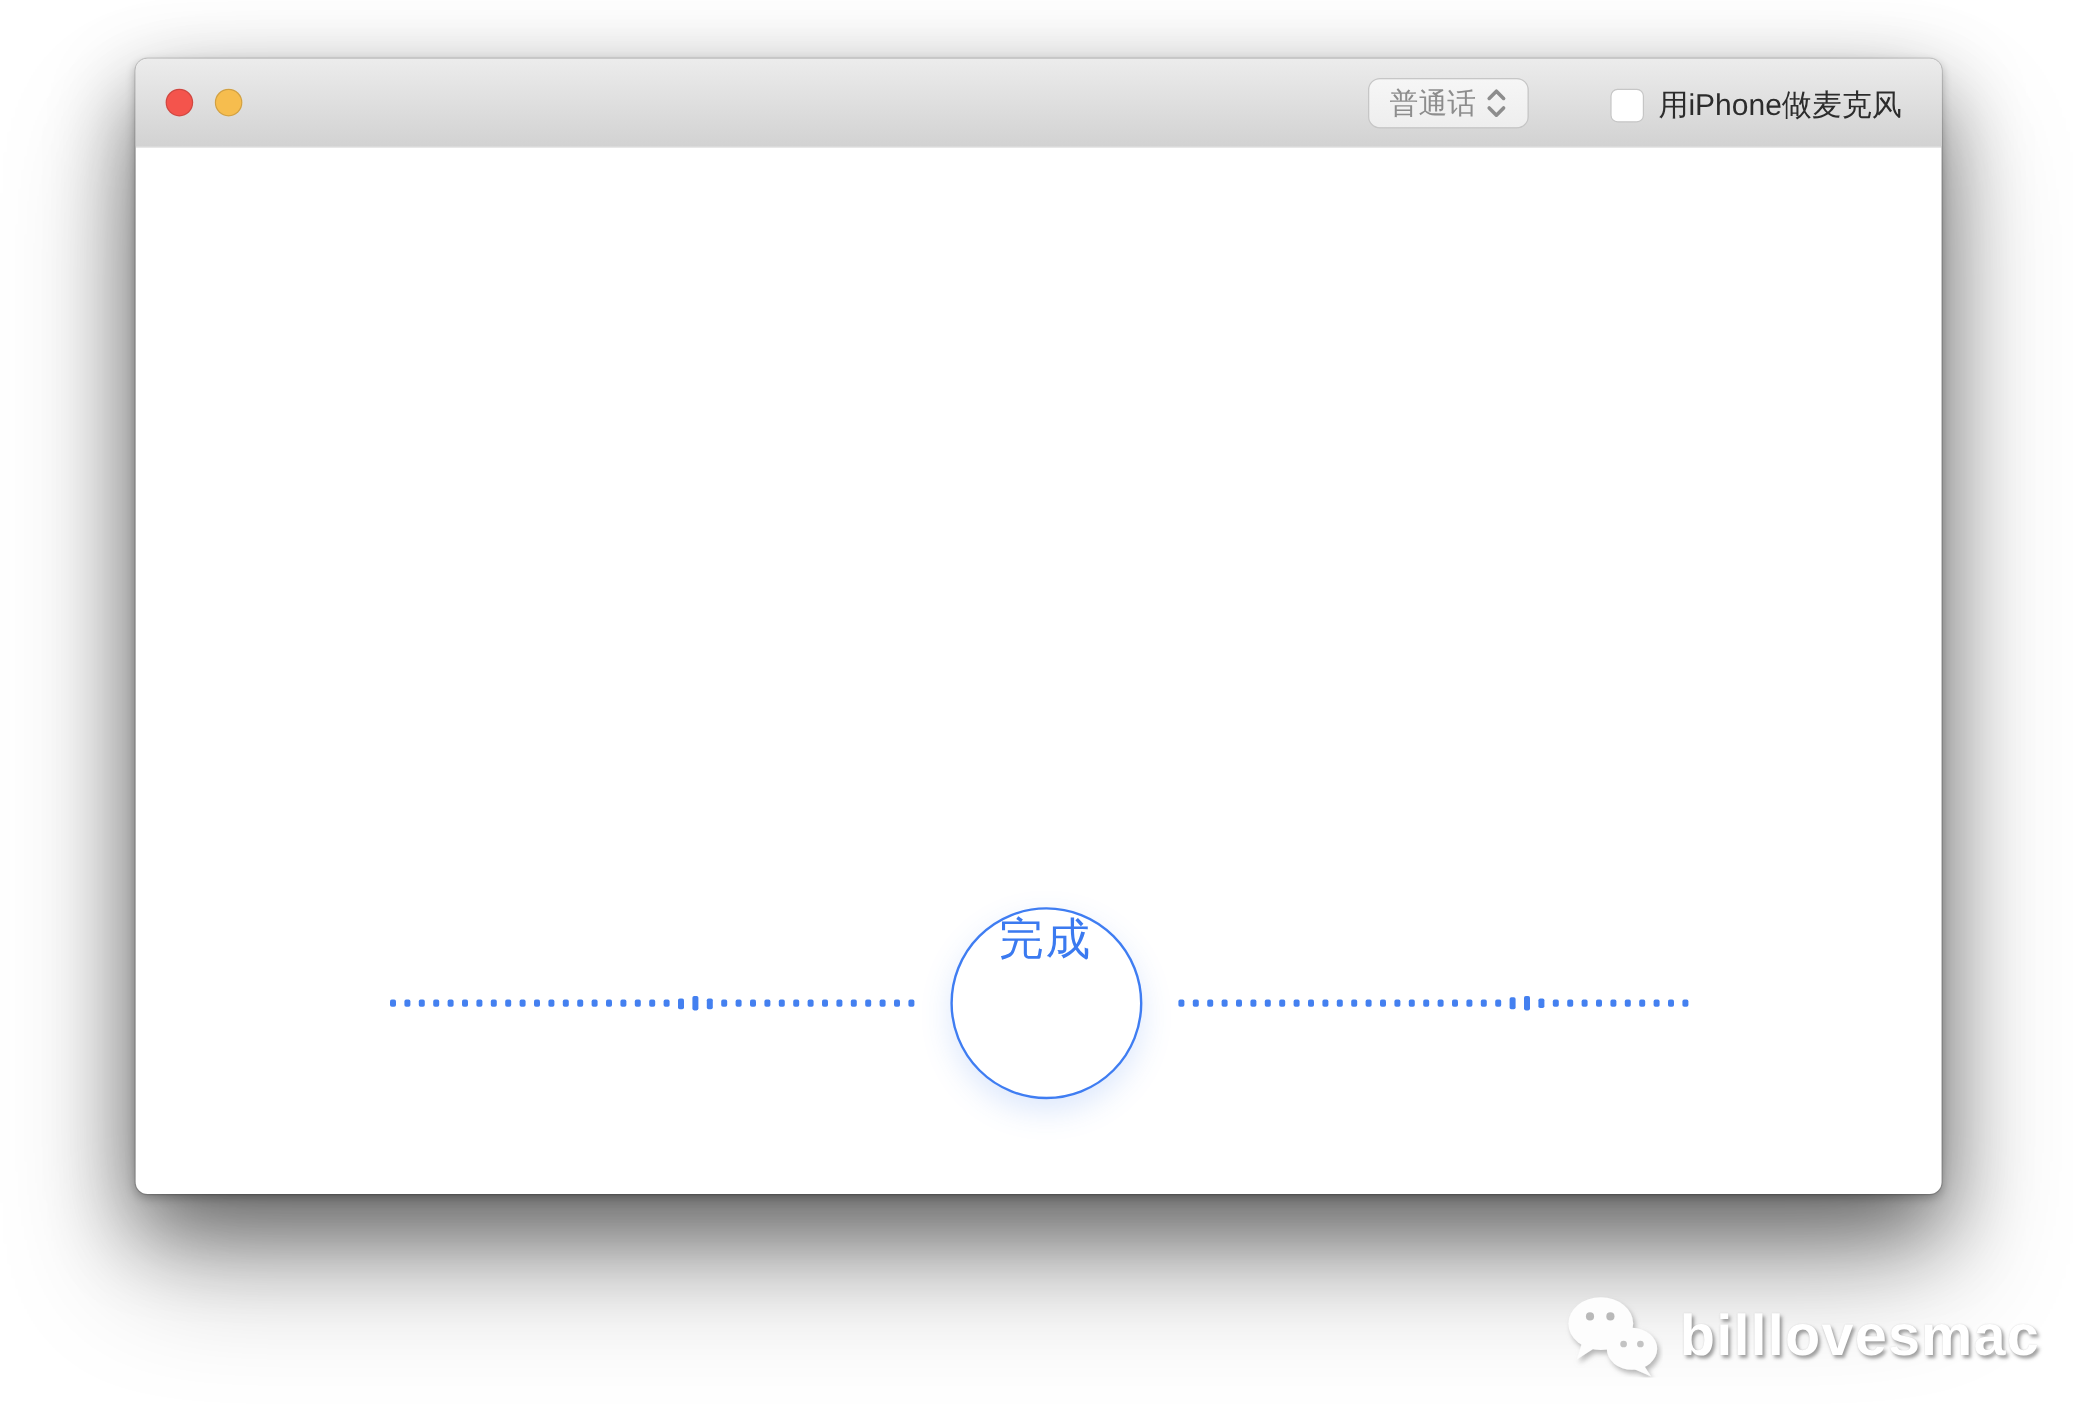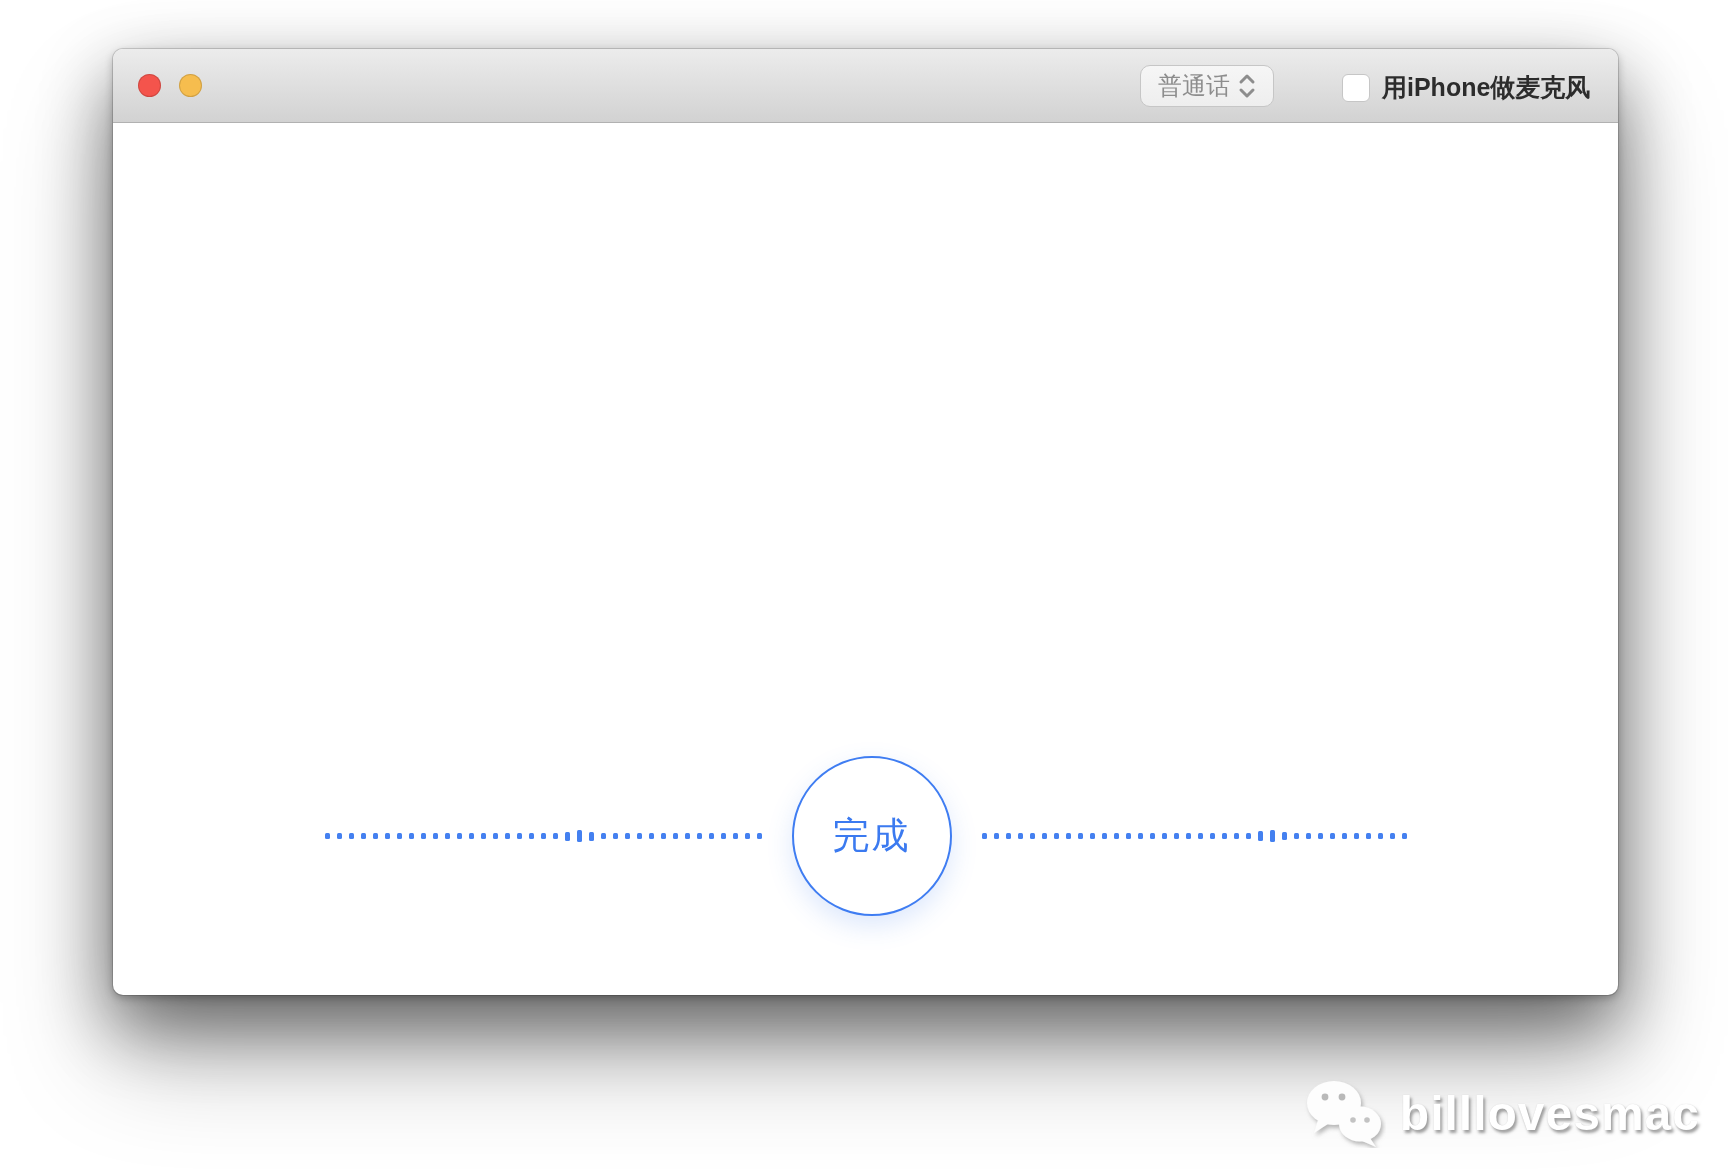--- a/index.html
+++ b/index.html
@@ -43,41 +43,41 @@
   }
   .popup-label{font-size:24px;color:#8d8d8d;}
   .chev{display:block;}
   .checkbox-group{
     position:absolute;left:1229px;top:22px;display:flex;align-items:center;gap:12px;
   }
   .checkbox{
     width:28px;height:28px;background:#ffffff;border:1.5px solid #c6c6c6;
     border-radius:6px;box-sizing:border-box;
   }
-  .checkbox-label{font-size:25px;color:#2c2c2c;font-weight:bold;}
+  .checkbox-label{font-size:25px;color:#2c2c2c;}
   
   .transcript{
     position:absolute;left:42px;top:112px;right:60px;
     font-size:25px;font-weight:600;color:#1b1b1b;letter-spacing:0.5px;
   }
   
   .mic-row{
     position:absolute;left:0;right:0;top:707px;height:160px;
     display:flex;align-items:center;justify-content:center;gap:30px;
   }
   .dots{
     display:flex;align-items:center;gap:7px;
   }
   .dots .dot{
     width:5px;border-radius:1.5px;background:#4480f0;flex:0 0 auto;
   }
   .done-btn{
     width:160px;height:160px;border-radius:50%;
     background:#ffffff;border:2px solid #3f7df2;box-sizing:border-box;
-    display:flex;align-items:center;justify-content:center;
+    display:flex;align-items:flex-start;justify-content:center;
     box-shadow:0 10px 26px rgba(64,125,240,0.18);
     cursor:pointer;
   }
   .done-label{font-size:37px;color:#3b7af0;letter-spacing:2px;}
   
   .watermark{
     position:absolute;right:28px;bottom:22px;
     display:flex;align-items:center;gap:14px;
   }
   .wm-text{

